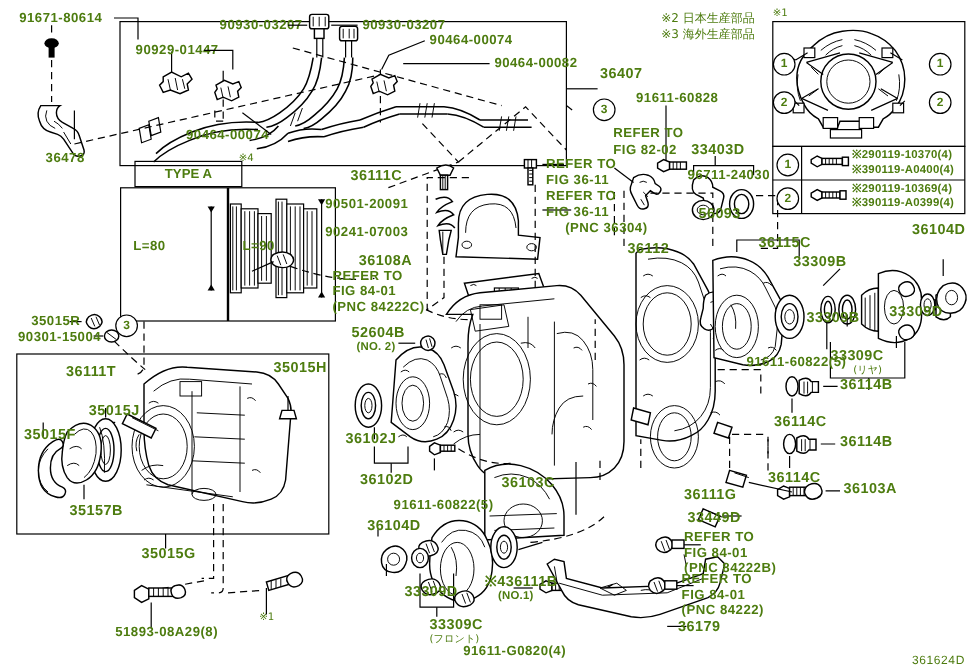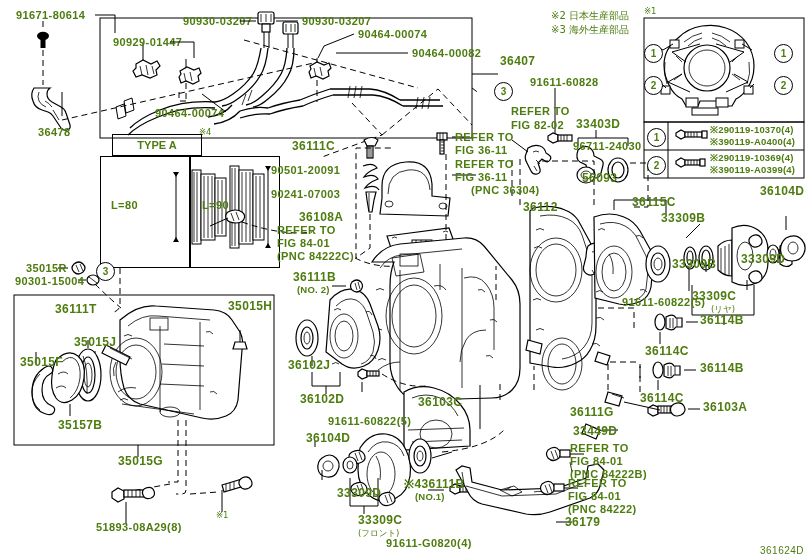--- a/index.html
+++ b/index.html
@@ -629,21 +629,21 @@
   <div class="lbl big" style="left:672px;top:258px;">33309B</div>
   <div class="lbl big" style="left:741px;top:253px;">33309D</div>
   <div class="lbl big" style="left:692px;top:290px;">33309C</div>
   <div class="lbl jps" style="left:711px;top:303px;">(リヤ)</div>
   <div class="lbl big" style="left:523px;top:201px;">36112</div>
 
   <div class="lbl big" style="left:292px;top:140px;">36111C</div>
   <div class="lbl" style="left:271px;top:164px;">90501-20091</div>
   <div class="lbl" style="left:271px;top:188px;">90241-07003</div>
   <div class="lbl big" style="left:299px;top:211px;">36108A</div>
-  <div class="lbl big" style="left:293px;top:271px;">36111B</div>
+  <div class="lbl big" style="left:293px;top:271px;">52604B</div>
   <div class="lbl sm" style="left:297px;top:284px;">(NO. 2)</div>
   <div class="lbl big" style="left:288px;top:359px;">36102J</div>
   <div class="lbl big" style="left:300px;top:393px;">36102D</div>
   <div class="lbl" style="left:328px;top:415px;">91611-60822(5)</div>
   <div class="lbl big" style="left:418px;top:396px;">36103C</div>
   <div class="lbl big" style="left:570px;top:406px;">36111G</div>
   <div class="lbl big" style="left:573px;top:425px;">33449D</div>
 
   <div class="lbl big" style="left:306px;top:432px;">36104D</div>
   <div class="lbl big" style="left:337px;top:487px;">33309D</div>

